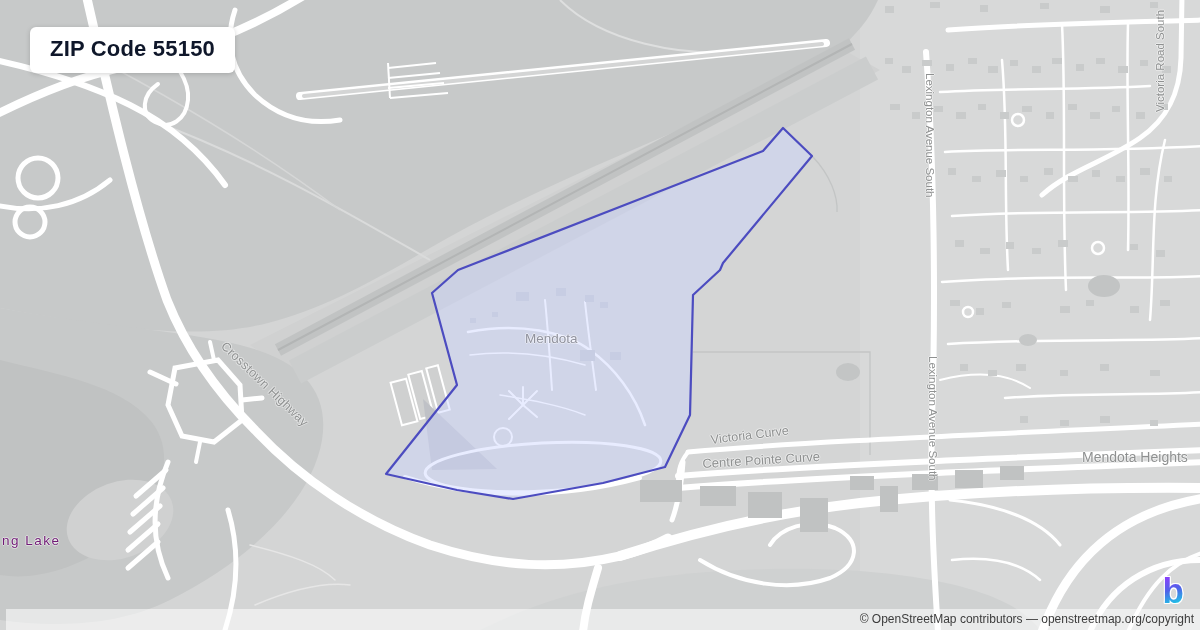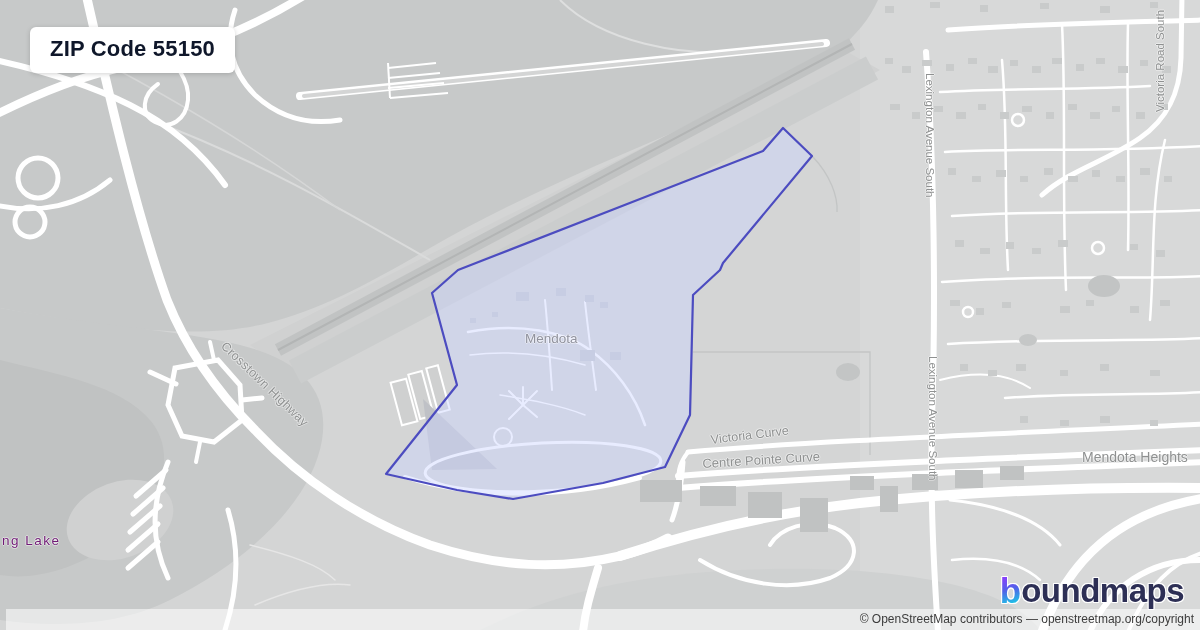--- a/index.html
+++ b/index.html
@@ -293,19 +293,18 @@
   <div class="lbl lbl-mendota-heights">Mendota Heights</div>
   <div class="lbl lbl-lex1">Lexington Avenue South</div>
   <div class="lbl lbl-lex2">Lexington Avenue South</div>
   <div class="lbl lbl-victoria-road">Victoria Road South</div>
   <div class="lbl lbl-lake">ng Lake</div>
 
   <div class="zip-badge">ZIP Code 55150</div>
 
   <div class="logo">
     <span class="logo-b">b</span>
-      <span class="logo-word">oundmaps</span>
   </div>
 
   <div class="attrib">
     <span>© OpenStreetMap contributors — openstreetmap.org/copyright</span>
   </div>
 </div>
 
 </body></html>

